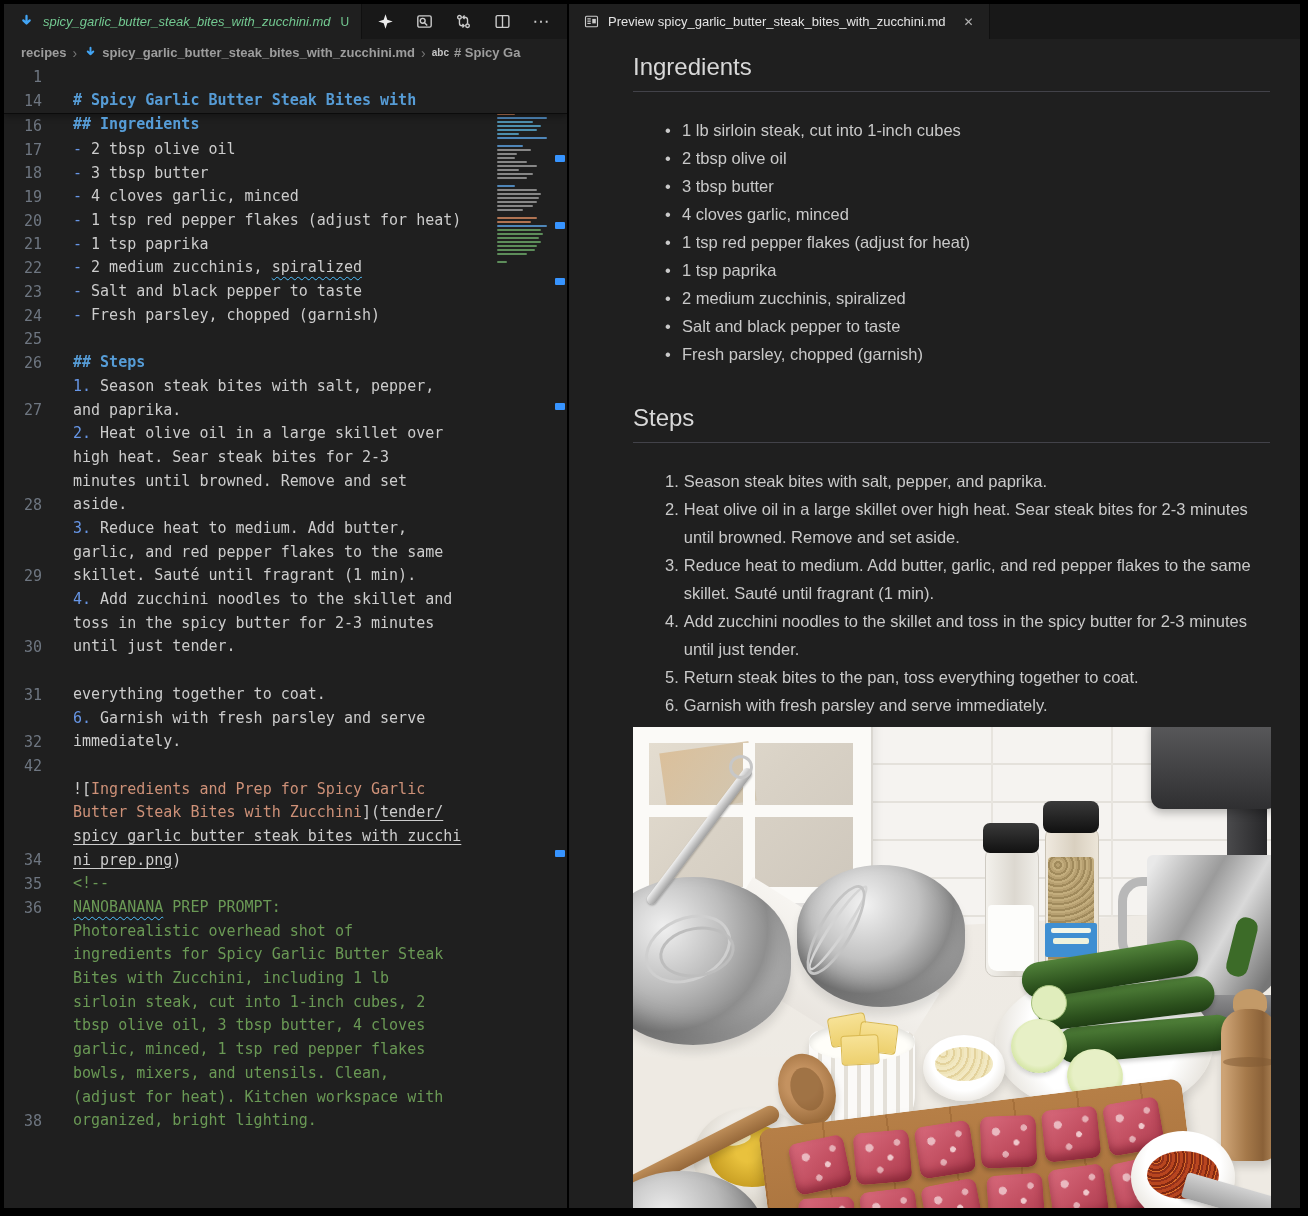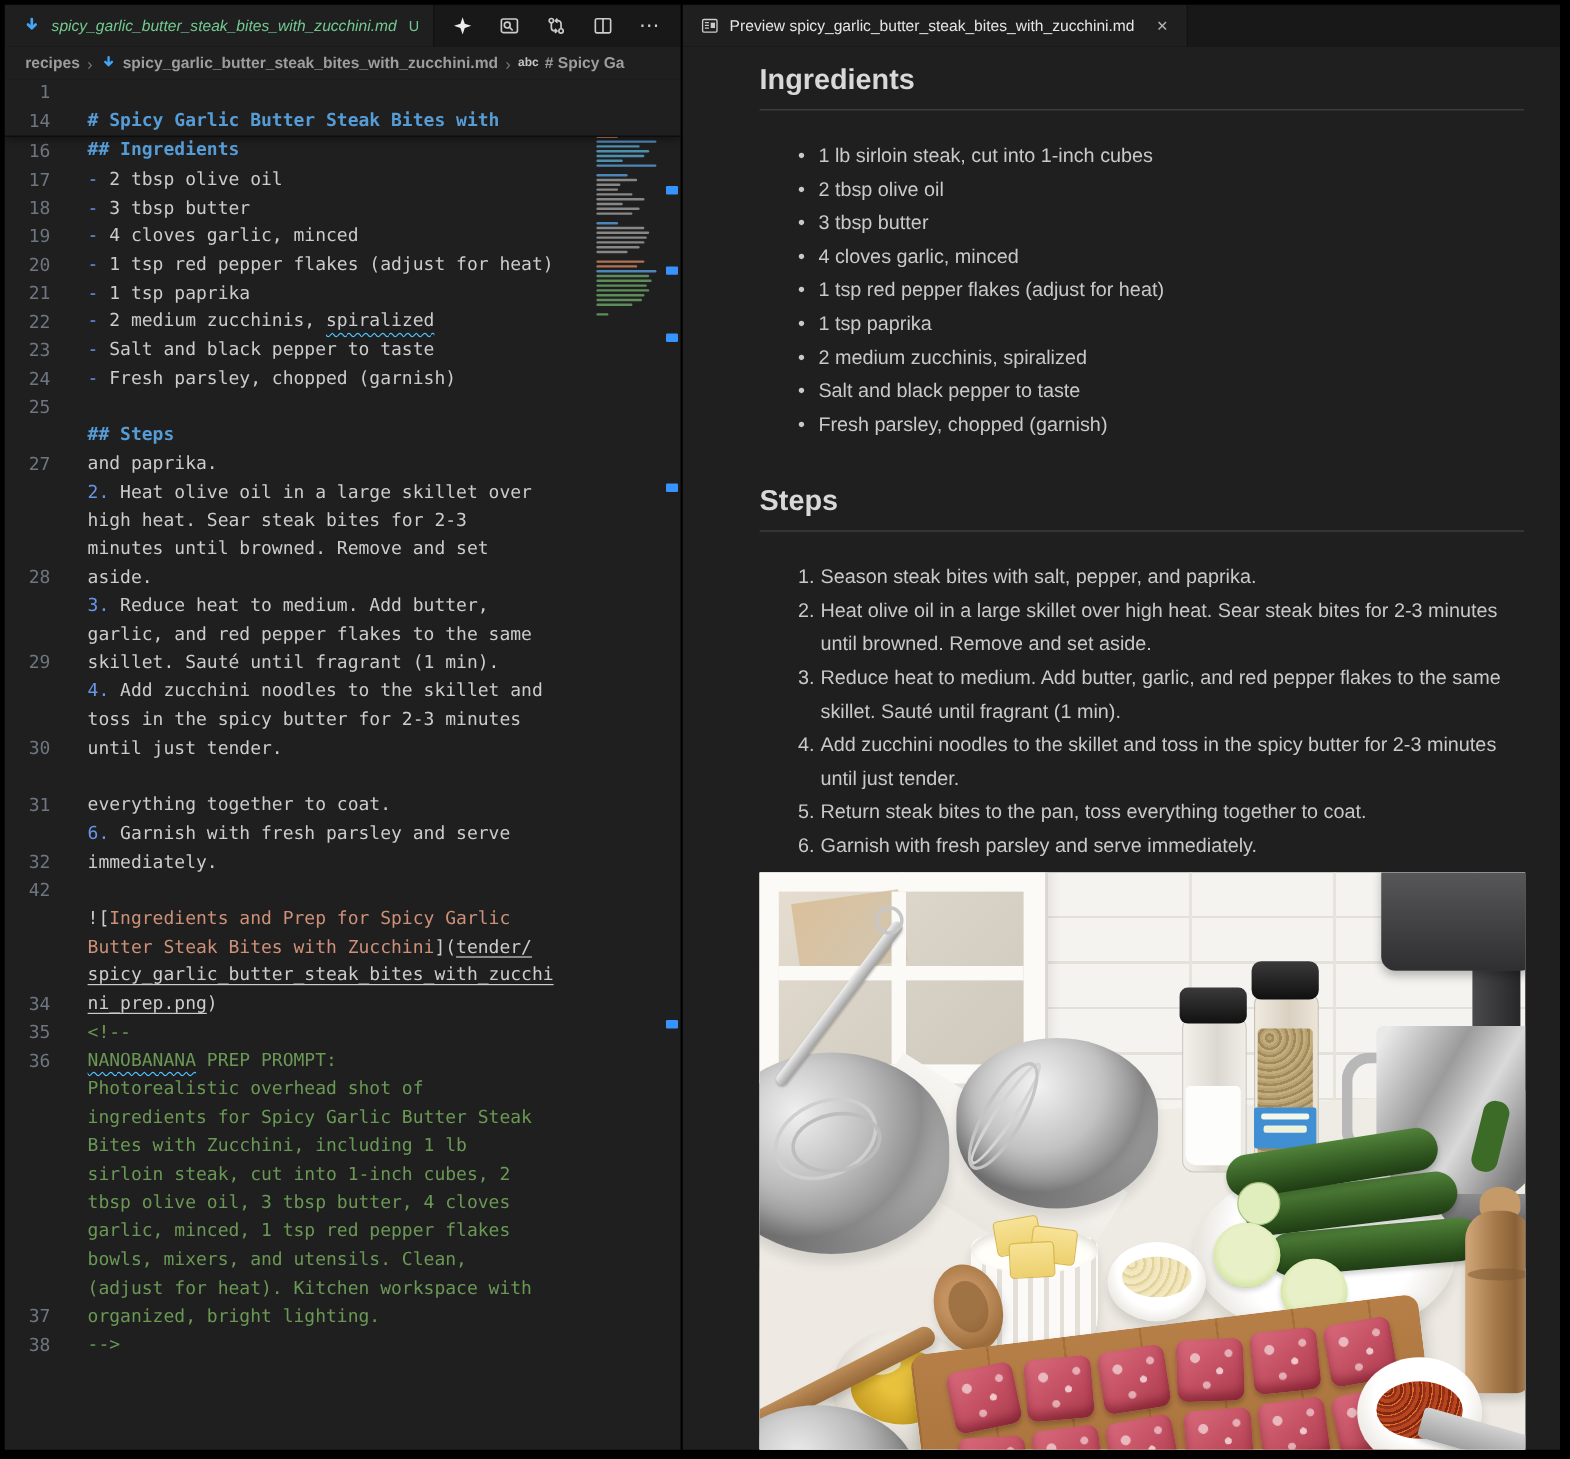--- a/index.html
+++ b/index.html
@@ -41,21 +41,21 @@
   .sq{text-decoration-line:underline;text-decoration-style:wavy;text-decoration-color:#4fc1ff;text-decoration-thickness:1px;text-underline-offset:4px;}
 
   .minimap{position:absolute;top:3px;left:493px;width:52px;z-index:2;}
   .mbar{height:2px;margin-bottom:2px;border-radius:1px;}
   .mb-b{background:#4f86b8;} .mb-w{background:#878787;} .mb-o{background:#b07352;} .mb-g{background:#5d8d5a;} .mb-t{background:#4e8fae;} .mb-0{background:transparent;}
   .ruler{position:absolute;top:0;right:0;width:16px;bottom:0;z-index:2;}
   .rmark{position:absolute;left:4px;width:10px;height:7px;background:#3794ff;border-radius:1px;}
 
   
   .preview{flex:1;background:#1f1f1f;overflow:hidden;padding:6px 30px 0 64px;position:relative;}
-  .pv-h2{font-size:24px;font-weight:700;color:#d8d8d8;margin:0;padding:8px 0 10px;border-bottom:1px solid #424249;}
+  .pv-h2{font-size:24px;font-weight:400;color:#d8d8d8;margin:0;padding:8px 0 10px;border-bottom:1px solid #424249;}
   .pv-h2.steps{margin-top:28px;}
   .pv-list{list-style:none;margin:24px 0 0;padding:0 0 0 32px;}
   .pv-list li{display:flex;line-height:28px;font-size:16.5px;color:#c9c9c9;}
   .blt{width:17px;flex:none;color:#c9c9c9;}
   .num{flex:none;margin-right:5px;min-width:13px;text-align:right;}
 
   
   .photo{margin-top:8px;width:638px;height:505px;position:relative;overflow:hidden;background:#f2efea;}
   .photo *{position:absolute;}
   .wall{left:0;top:0;right:0;height:215px;background:
@@ -220,20 +220,21 @@
           <div class="row"><span class="ln">16</span><span class="code"><span class="c-pl">- </span><span class="c-t">2 tbsp olive oil</span></span></div>
           <div class="row"><span class="ln">17</span><span class="code"><span class="c-pl">- </span><span class="c-t">3 tbsp butter</span></span></div>
           <div class="row"><span class="ln">18</span><span class="code"><span class="c-pl">- </span><span class="c-t">4 cloves garlic, minced</span></span></div>
           <div class="row"><span class="ln">19</span><span class="code"><span class="c-pl">- </span><span class="c-t">1 tsp red pepper flakes (adjust for heat)</span></span></div>
           <div class="row"><span class="ln">20</span><span class="code"><span class="c-pl">- </span><span class="c-t">1 tsp paprika</span></span></div>
           <div class="row"><span class="ln">21</span><span class="code"><span class="c-pl">- </span><span class="c-t">2 medium zucchinis, </span><span class="c-t sq">spiralized</span></span></div>
           <div class="row"><span class="ln">22</span><span class="code"><span class="c-pl">- </span><span class="c-t">Salt and black pepper to taste</span></span></div>
           <div class="row"><span class="ln">23</span><span class="code"><span class="c-pl">- </span><span class="c-t">Fresh parsley, chopped (garnish)</span></span></div>
           <div class="row"><span class="ln">24</span><span class="code"></span></div>
           <div class="row"><span class="ln">25</span><span class="code"><span class="c-h">## Steps</span></span></div>
+          <div class="row"><span class="ln">26</span><span class="code"><span class="c-pl">1. </span><span class="c-t">Season steak bites with salt, pepper,</span></span></div>
           <div class="row"><span class="ln"></span><span class="code"><span class="c-t">and paprika.</span></span></div>
           <div class="row"><span class="ln">27</span><span class="code"><span class="c-pl">2. </span><span class="c-t">Heat olive oil in a large skillet over</span></span></div>
           <div class="row"><span class="ln"></span><span class="code"><span class="c-t">high heat. Sear steak bites for 2-3</span></span></div>
           <div class="row"><span class="ln"></span><span class="code"><span class="c-t">minutes until browned. Remove and set</span></span></div>
           <div class="row"><span class="ln"></span><span class="code"><span class="c-t">aside.</span></span></div>
           <div class="row"><span class="ln">28</span><span class="code"><span class="c-pl">3. </span><span class="c-t">Reduce heat to medium. Add butter,</span></span></div>
           <div class="row"><span class="ln"></span><span class="code"><span class="c-t">garlic, and red pepper flakes to the same</span></span></div>
           <div class="row"><span class="ln"></span><span class="code"><span class="c-t">skillet. Sauté until fragrant (1 min).</span></span></div>
           <div class="row"><span class="ln">29</span><span class="code"><span class="c-pl">4. </span><span class="c-t">Add zucchini noodles to the skillet and</span></span></div>
           <div class="row"><span class="ln"></span><span class="code"><span class="c-t">toss in the spicy butter for 2-3 minutes</span></span></div>
@@ -251,21 +252,20 @@
           <div class="row"><span class="ln">35</span><span class="code"><span class="c-com sq">NANOBANANA</span><span class="c-com"> PREP PROMPT:</span></span></div>
           <div class="row"><span class="ln">36</span><span class="code"><span class="c-com">Photorealistic overhead shot of</span></span></div>
           <div class="row"><span class="ln"></span><span class="code"><span class="c-com">ingredients for Spicy Garlic Butter Steak</span></span></div>
           <div class="row"><span class="ln"></span><span class="code"><span class="c-com">Bites with Zucchini, including 1 lb</span></span></div>
           <div class="row"><span class="ln"></span><span class="code"><span class="c-com">sirloin steak, cut into 1-inch cubes, 2</span></span></div>
           <div class="row"><span class="ln"></span><span class="code"><span class="c-com">tbsp olive oil, 3 tbsp butter, 4 cloves</span></span></div>
           <div class="row"><span class="ln"></span><span class="code"><span class="c-com">garlic, minced, 1 tsp red pepper flakes</span></span></div>
           <div class="row"><span class="ln"></span><span class="code"><span class="c-com">bowls, mixers, and utensils. Clean,</span></span></div>
           <div class="row"><span class="ln"></span><span class="code"><span class="c-com">(adjust for heat). Kitchen workspace with</span></span></div>
           <div class="row"><span class="ln"></span><span class="code"><span class="c-com">organized, bright lighting.</span></span></div>
-          <div class="row"><span class="ln">37</span><span class="code"><span class="c-com">--&gt;</span></span></div>
           <div class="row"><span class="ln">38</span><span class="code"></span></div>
         </div>
       <div class="minimap" id="minimap">
           <div class="mbar mb-b" style="width: 40px;"></div>
           <div class="mbar mb-0" style="width: 0px;"></div>
           <div class="mbar mb-w" style="width: 22px;"></div>
           <div class="mbar mb-0" style="width: 0px;"></div>
           <div class="mbar mb-w" style="width: 42px;"></div>
           <div class="mbar mb-w" style="width: 40px;"></div>
           <div class="mbar mb-w" style="width: 26px;"></div>

